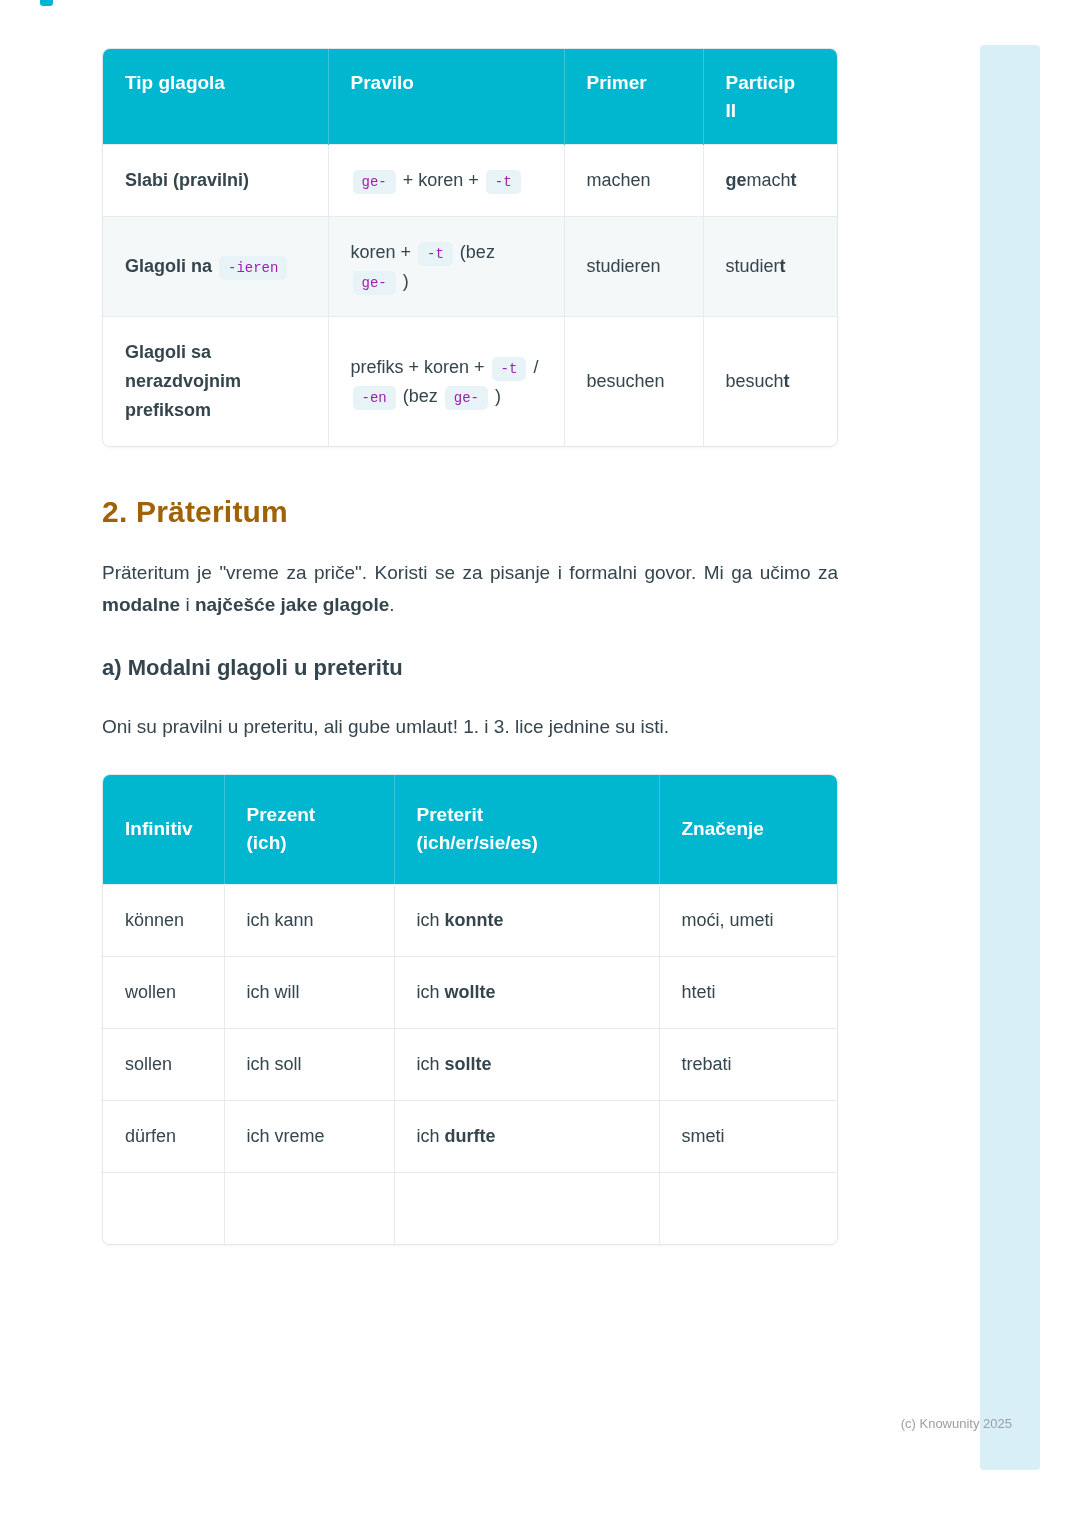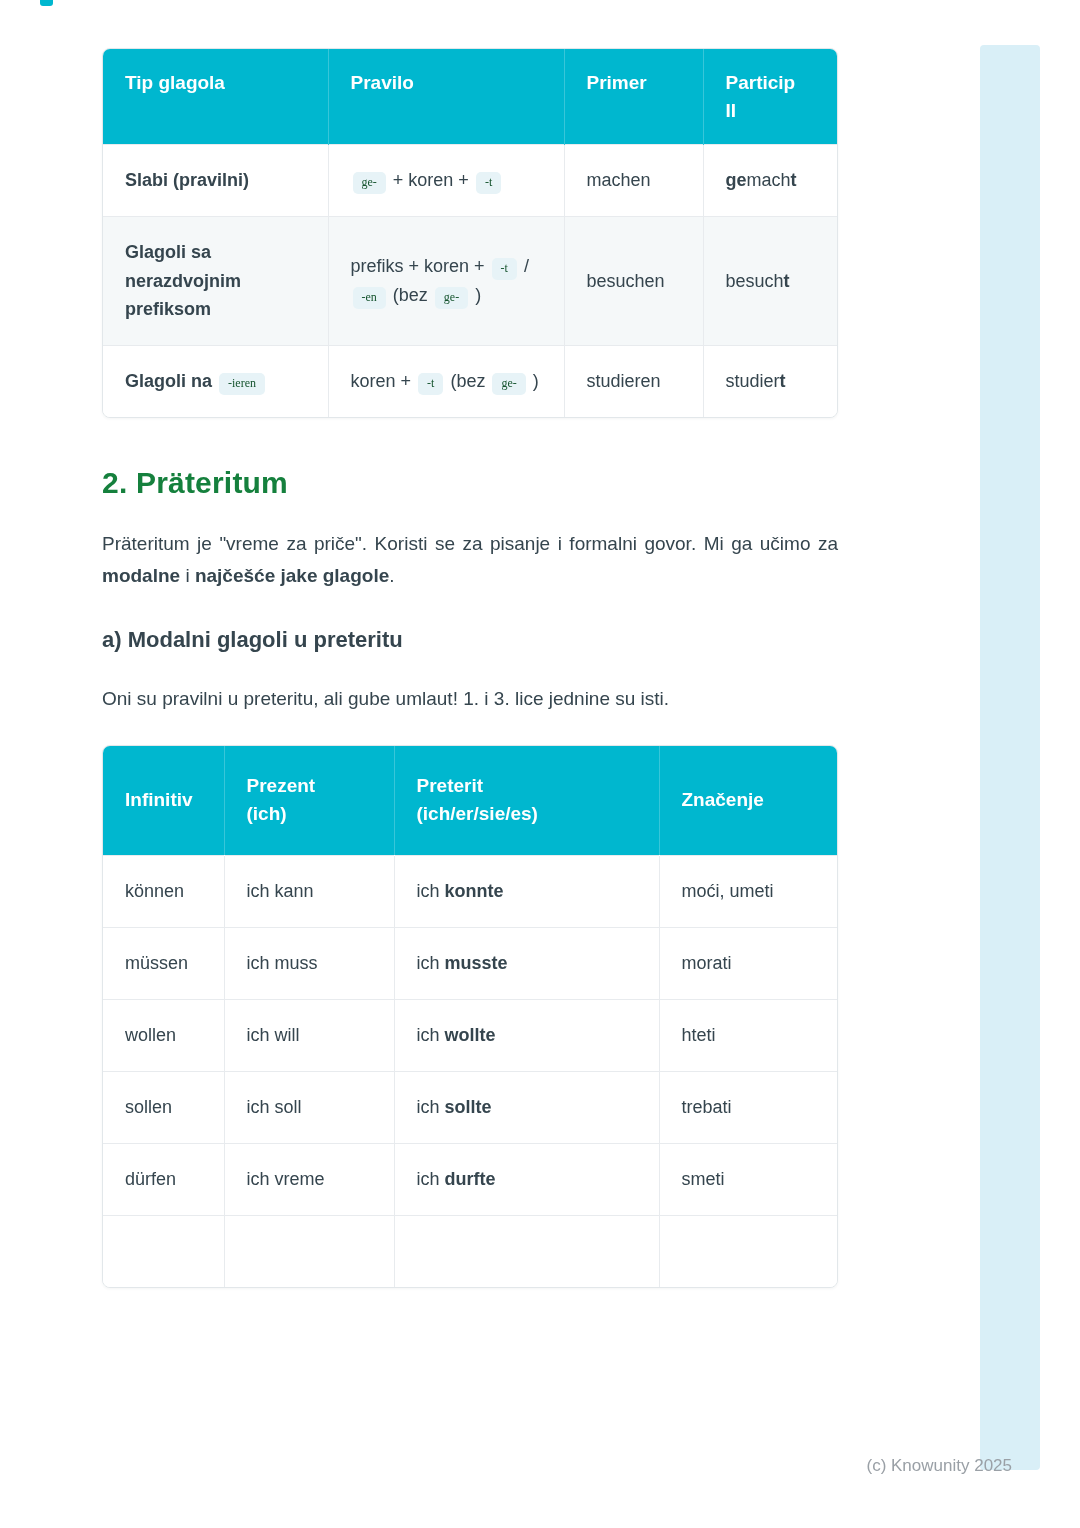--- a/index.html
+++ b/index.html
@@ -42,42 +42,42 @@
 
   table.participle th { vertical-align:top; }
   table.participle tbody tr:nth-child(even) td { background:#f5f8f9; }
 
   table.modal th { vertical-align:middle; padding:26px 22px; line-height:1.5; }
   table.modal td { height:72px; }
 
   strong { font-weight:700; }
 
   .chip {
-    display:inline-block; background:#e7f3f7; color:#14532d;
-    font-family:Liberation Serif, serif; font-size:12px;
+    display:inline-block; background:#e7f3f7; color:#a21caf;
+    font-family:Liberation Mono, monospace; font-size:14px;
     padding:3px 9px; border-radius:5px; margin:0 2px; line-height:1.3;
     vertical-align:baseline;
   }
 
   .note {
     margin-top:44px; font-style:italic; font-size:19px; line-height:1.65;
     text-align:justify;
   }
   .section-heading {
-    margin-top:48px; font-size:30px; font-weight:700; color:#15803d;
+    margin-top:48px; font-size:30px; font-weight:700; color:#a16207;
     letter-spacing:0.2px;
   }
   .para { margin-top:28px; font-size:19px; line-height:1.7; text-align:justify; }
   .subheading { margin-top:34px; font-size:22px; font-weight:700; }
   .para.rule { text-align:left; margin-top:30px; }
   .modal-wrap { margin-top:30px; }
 
   .footer {
-    position:absolute; top:1456px; right:70px;
-    font-size:17px; color:#9aa0a6; z-index:5;
+    position:absolute; top:1416px; right:70px;
+    font-size:13px; color:#9aa0a6; z-index:5;
   }
 </style>
 </head>
 <body>
 
 <div class="page">
 
   <div class="top-fragment"></div>
   <div class="right-strip"></div>
 
@@ -101,30 +101,30 @@
             </tr>
           </thead>
         <tbody>
             <tr>
               <td><strong>Slabi (pravilni)</strong></td>
               <td><span class="chip">ge-</span><span> + koren + </span><span class="chip">-t</span></td>
               <td><span>machen</span></td>
               <td><strong>ge</strong><span>mach</span><strong>t</strong></td>
             </tr>
             <tr>
+              <td><strong>Glagoli na </strong><span class="chip">-ieren</span></td>
+              <td><span>koren + </span><span class="chip">-t</span><span> (bez </span><span class="chip">ge-</span><span> )</span></td>
+              <td><span>studieren</span></td>
+              <td><span>studier</span><strong>t</strong></td>
+            </tr>
+            <tr>
               <td><strong>Glagoli sa nerazdvojnim prefiksom</strong></td>
               <td><span>prefiks + koren + </span><span class="chip">-t</span><span> / </span><span class="chip">-en</span><span> (bez </span><span class="chip">ge-</span><span> )</span></td>
               <td><span>besuchen</span></td>
               <td><span>besuch</span><strong>t</strong></td>
-            </tr>
-            <tr>
-              <td><strong>Glagoli na </strong><span class="chip">-ieren</span></td>
-              <td><span>koren + </span><span class="chip">-t</span><span> (bez </span><span class="chip">ge-</span><span> )</span></td>
-              <td><span>studieren</span></td>
-              <td><span>studier</span><strong>t</strong></td>
             </tr>
           </tbody>
       </table>
     </div>
 
 
     <h2 class="section-heading">2. Präteritum</h2>
 
     <p class="para"><span>Präteritum je "vreme za priče". Koristi se za pisanje i formalni govor. Mi ga učimo za </span><strong>modalne</strong><span> i </span><strong>najčešće jake glagole</strong><span>.</span></p>
 
@@ -151,26 +151,20 @@
             </tr>
           </thead>
         <tbody>
             <tr>
               <td><span>können</span></td>
               <td><span>ich kann</span></td>
               <td><span>ich </span><strong>konnte</strong></td>
               <td><span>moći, umeti</span></td>
             </tr>
             <tr>
-              <td><span>müssen</span></td>
-              <td><span>ich muss</span></td>
-              <td><span>ich </span><strong>musste</strong></td>
-              <td><span>morati</span></td>
-            </tr>
-            <tr>
               <td><span>wollen</span></td>
               <td><span>ich will</span></td>
               <td><span>ich </span><strong>wollte</strong></td>
               <td><span>hteti</span></td>
             </tr>
             <tr>
               <td><span>sollen</span></td>
               <td><span>ich soll</span></td>
               <td><span>ich </span><strong>sollte</strong></td>
               <td><span>trebati</span></td>

